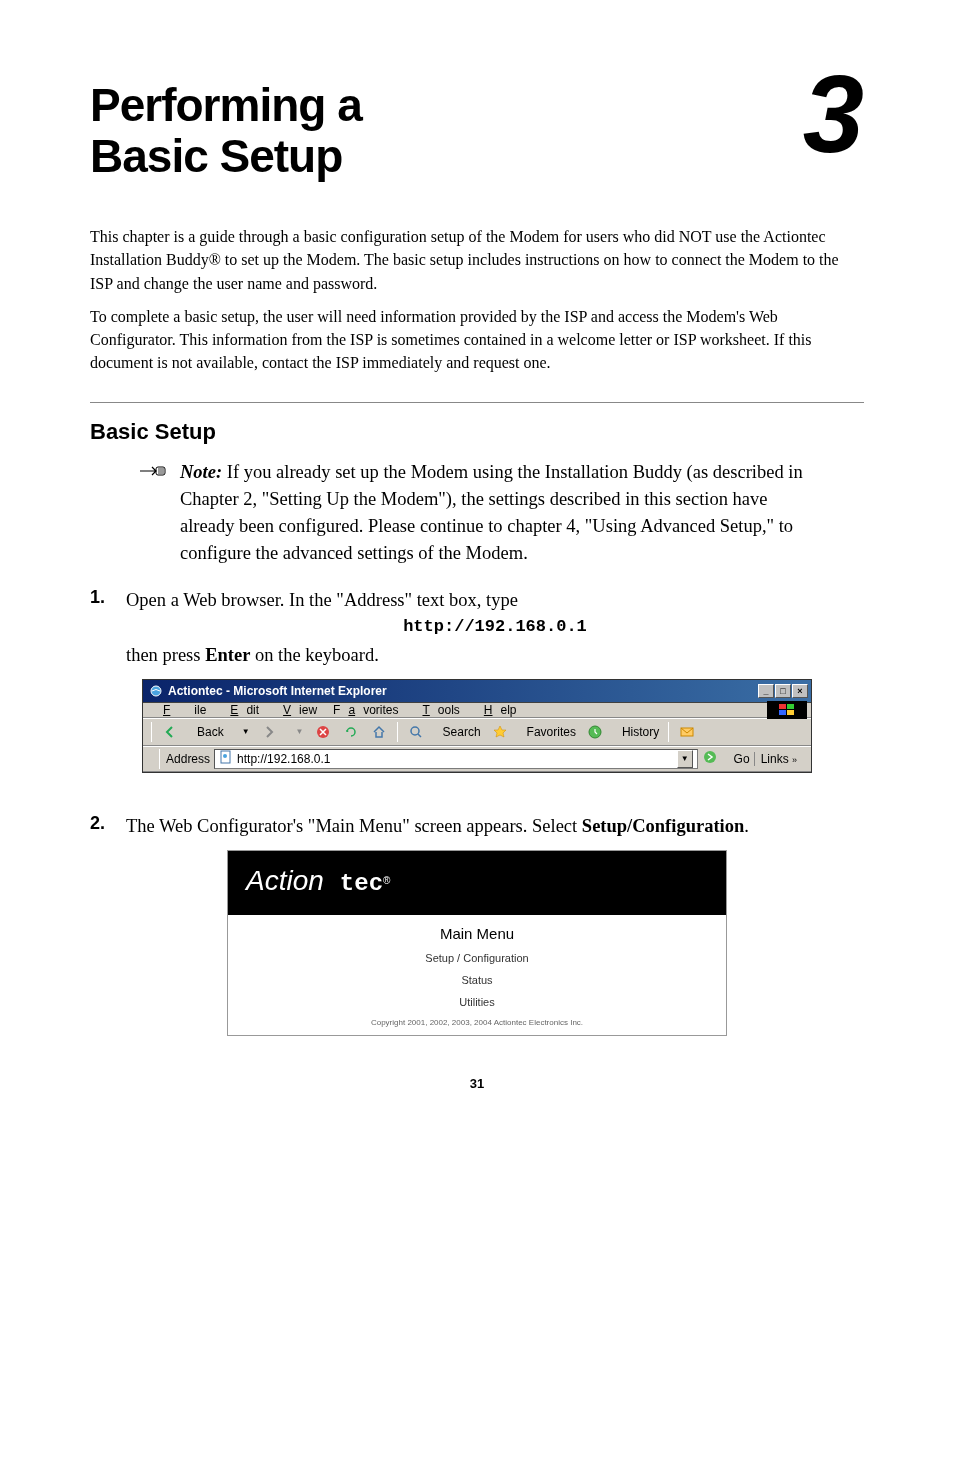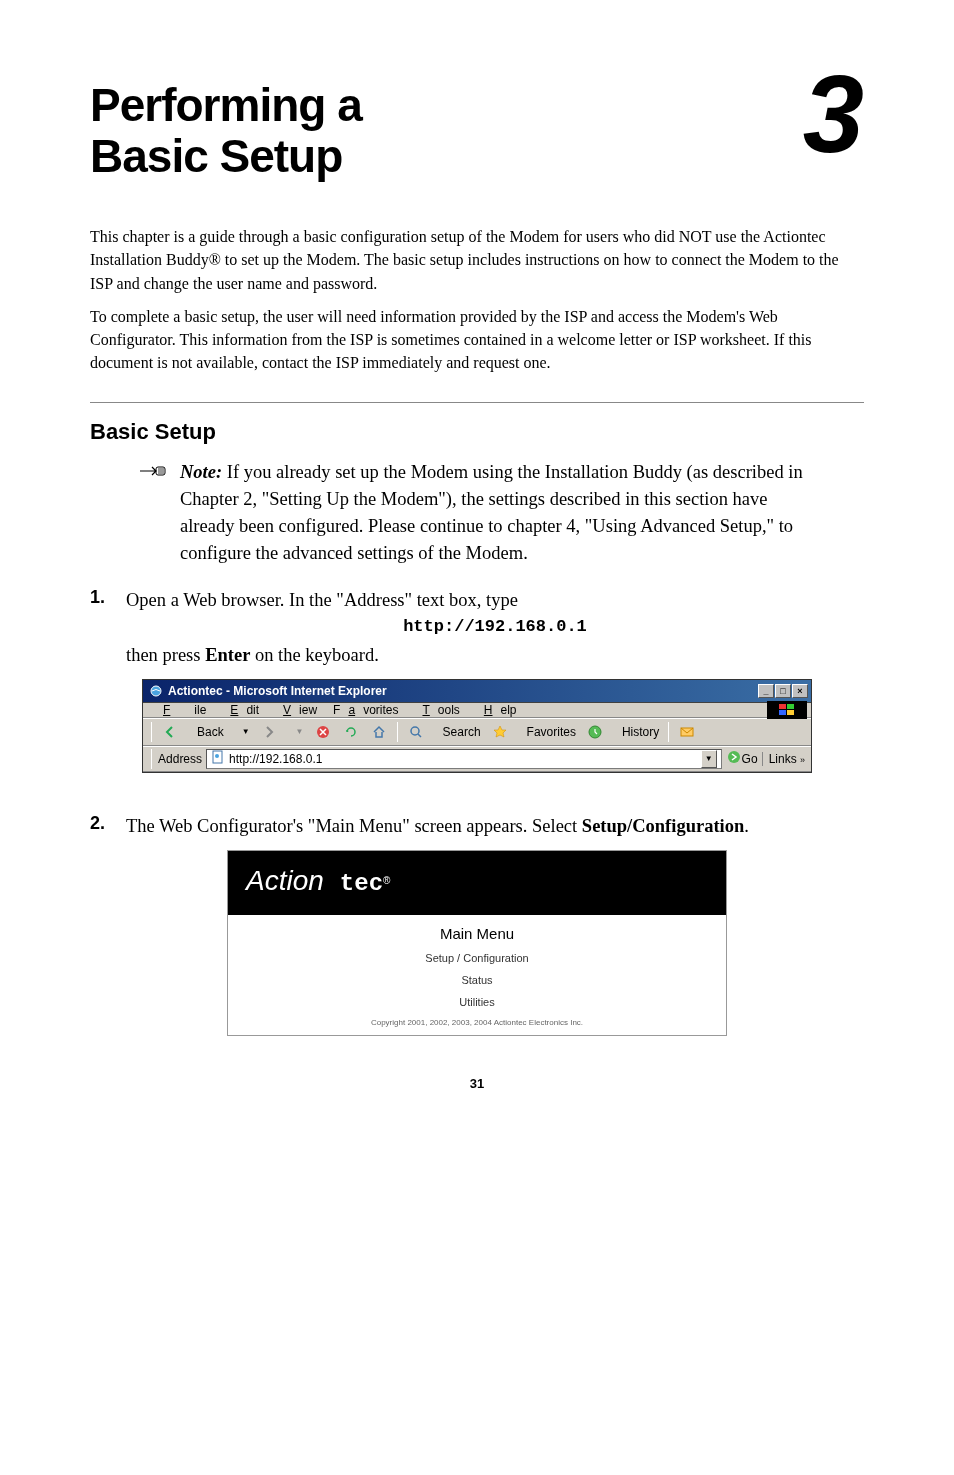--- a/index.html
+++ b/index.html
@@ -157,21 +157,21 @@
     width: 18px; height: 18px; display: inline-flex;
     align-items: center; justify-content: center;
     border-radius: 2px;
   }
   .ie-divider { width: 1px; height: 20px; background: #888; border-right: 1px solid #fff; margin: 0 2px; }
   .ie-addressbar {
     background: #d4d0c8;
     border-top: 1px solid #fff;
     border-bottom: 1px solid #888;
     display: flex; align-items: center;
-    padding: 2px 6px;
+    padding: 2px 14px;
     height: 26px;
     gap: 4px;
   }
   .ie-address-input {
     flex: 1;
     background: #fff;
     border: 1px solid #7b7b7b;
     border-top-color: #555; border-left-color: #555;
     height: 20px;
     display: flex; align-items: center;
@@ -179,21 +179,21 @@
   }
   .ie-dropdown-btn {
     width: 16px; height: 18px;
     background: #d4d0c8;
     border: 1px solid #fff;
     border-right-color: #555; border-bottom-color: #555;
     display: flex; align-items: center; justify-content: center;
     margin-left: auto;
     font-size: 8px;
   }
-  .ie-go { display: flex; align-items: center; gap: 0; }
+  .ie-go { display: flex; align-items: center; gap: 16px; }
   .ie-links { border-left: 1px solid #888; padding-left: 6px; }
 
   
   .actiontec-panel {
     width: 500px;
     margin: 10px auto 30px auto;
     border: 1px solid #999;
     font-family: Arial, sans-serif;
   }
   .actiontec-header {

